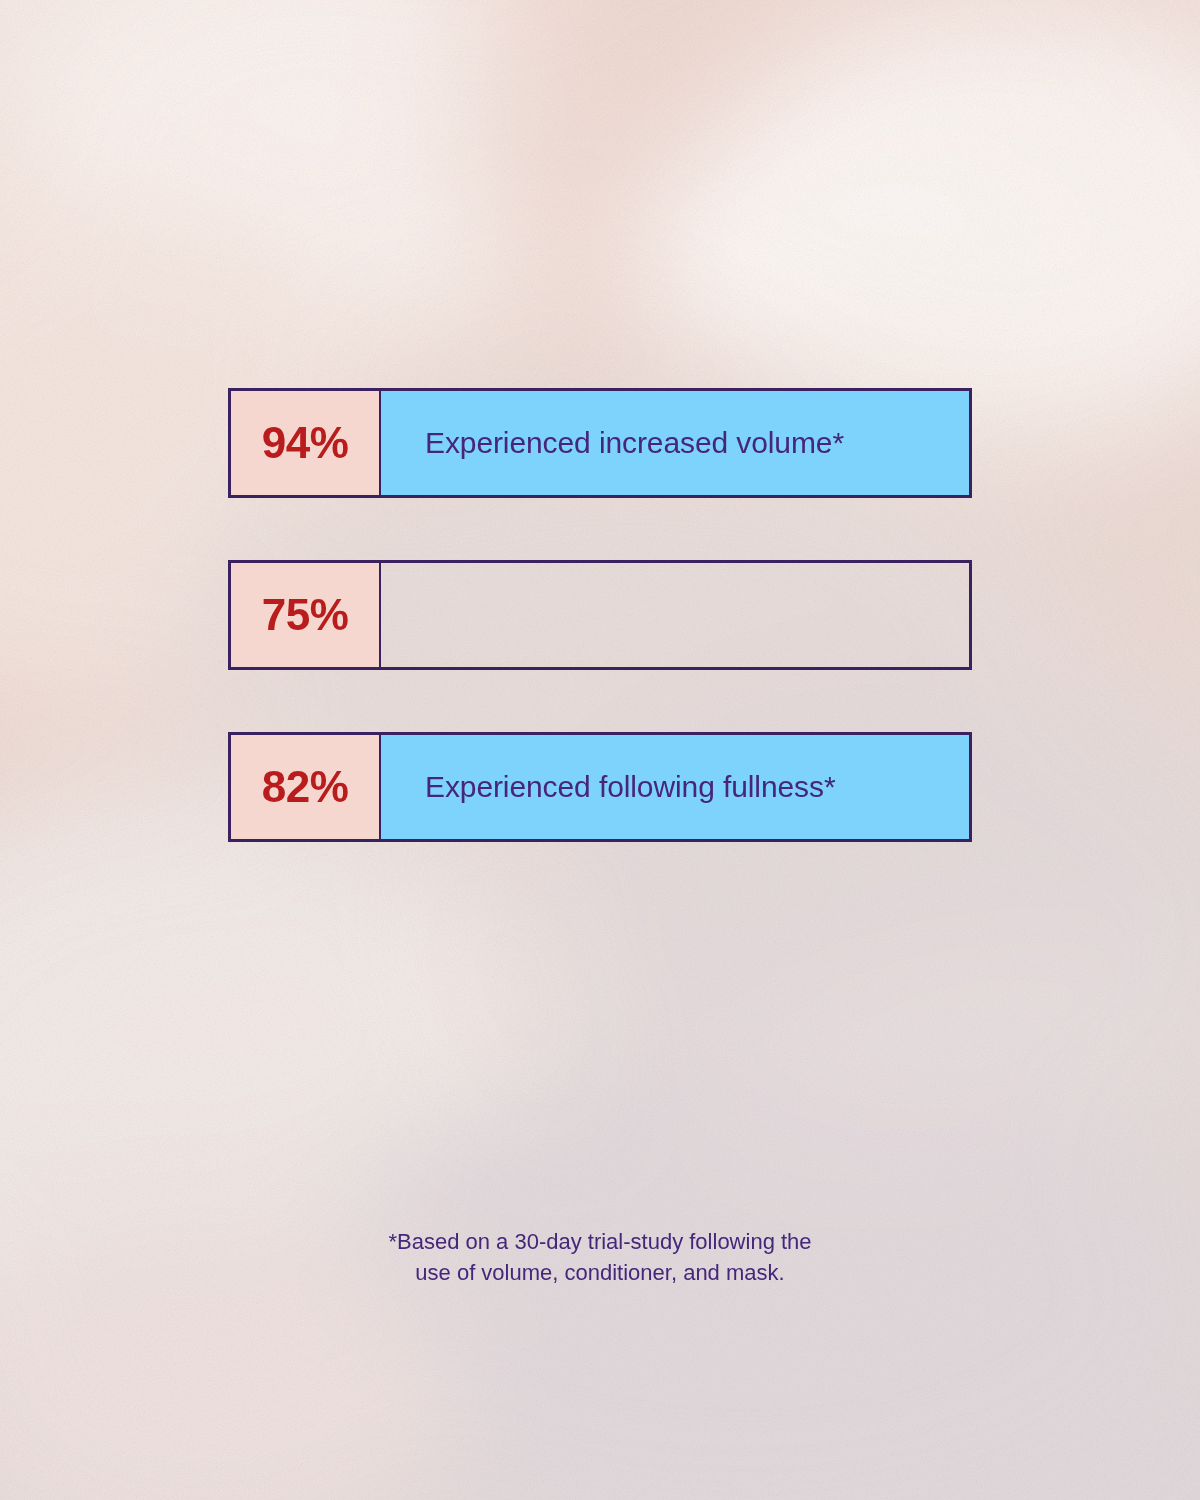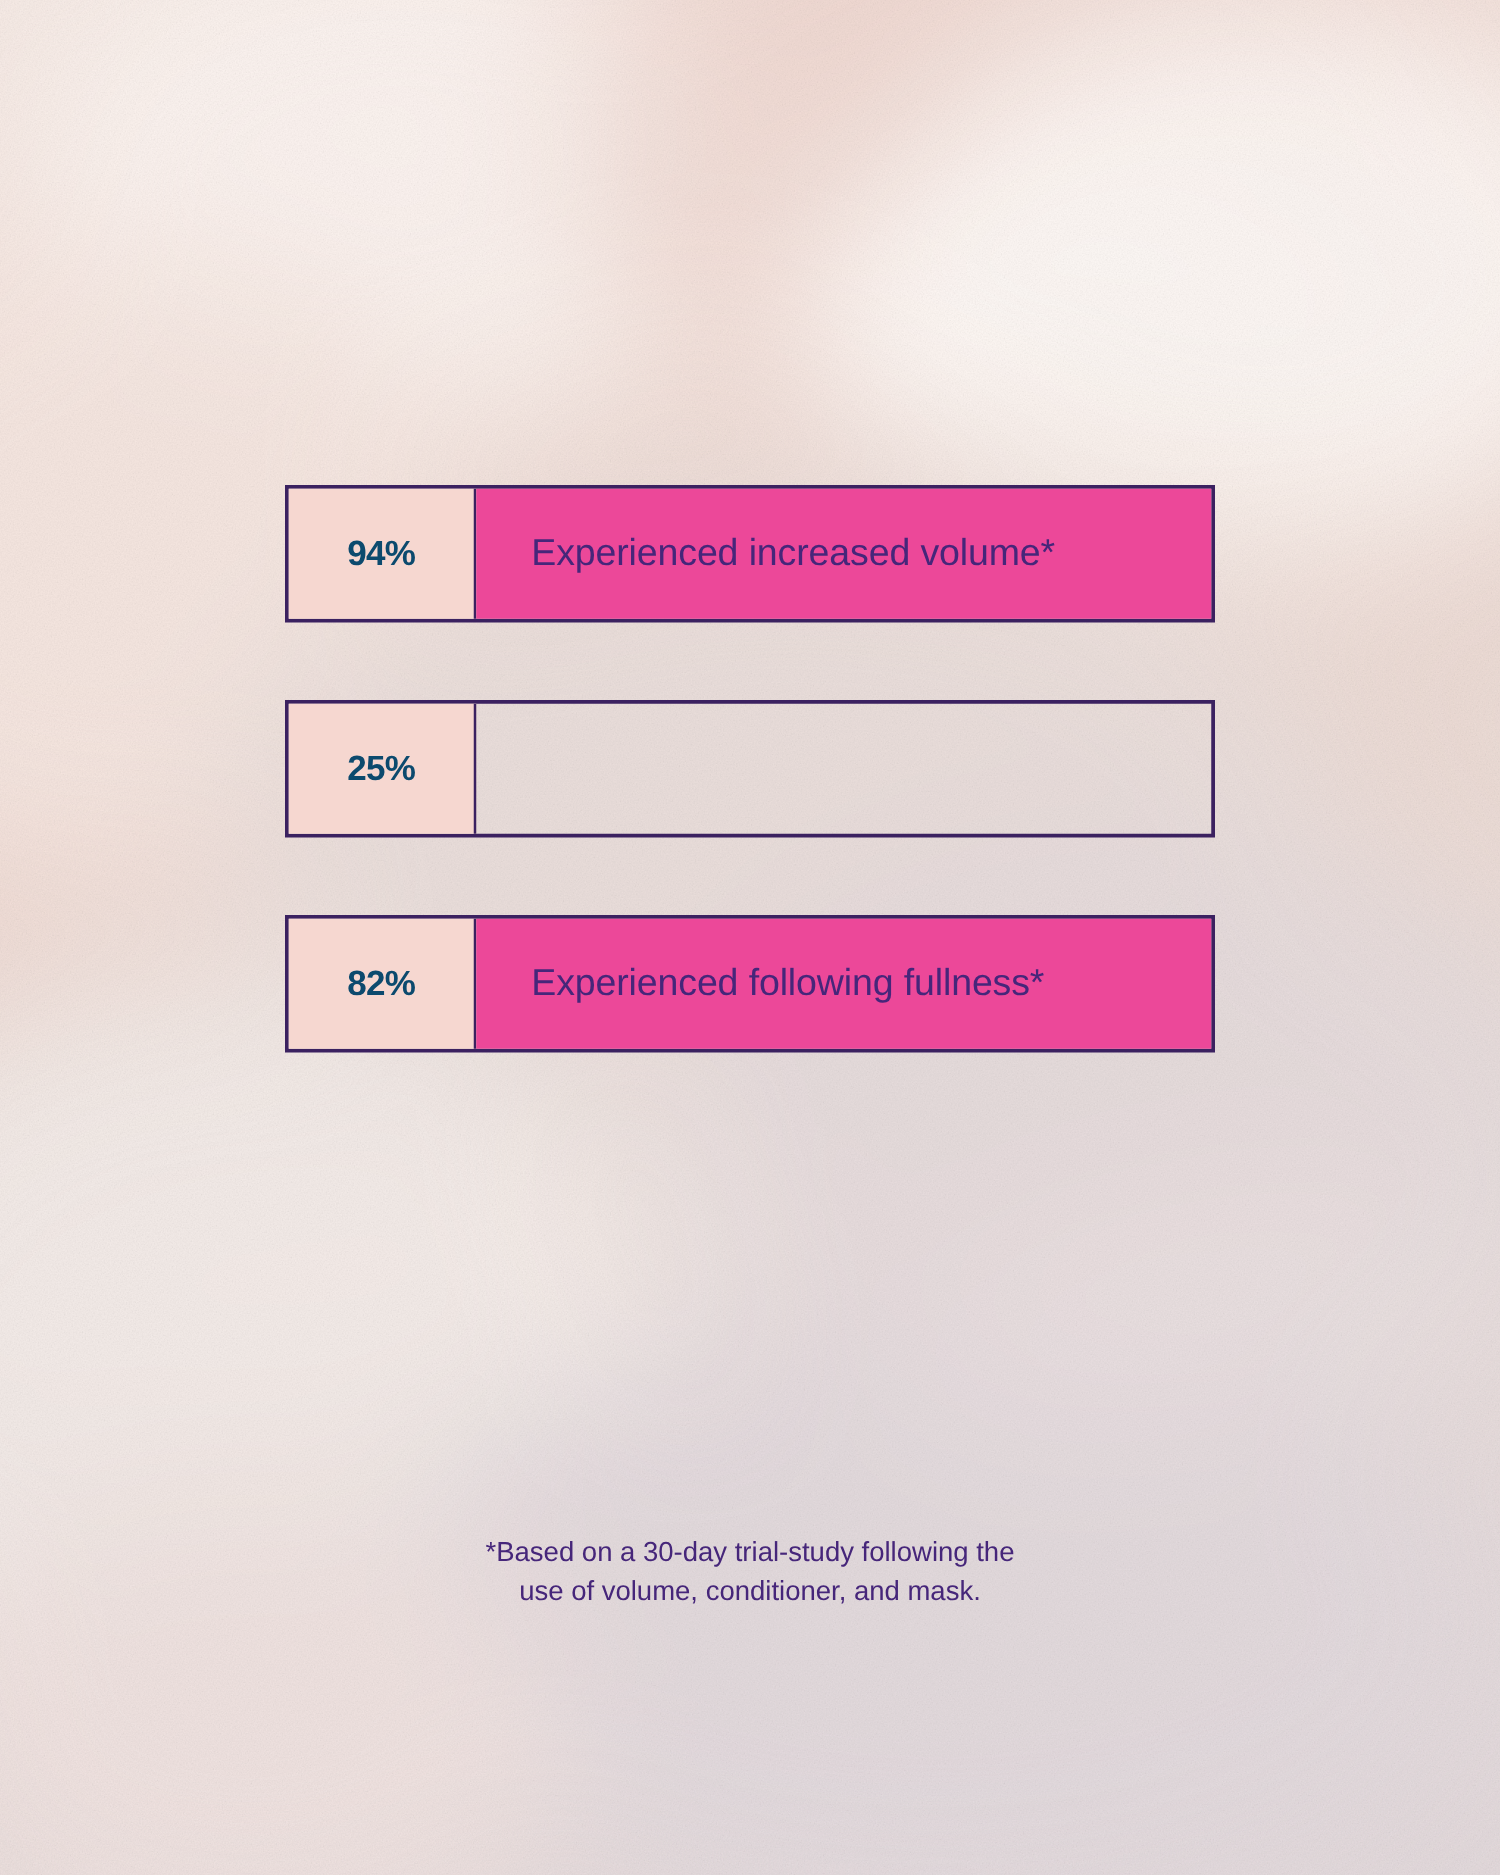--- a/index.html
+++ b/index.html
@@ -127,30 +127,30 @@
     flex: 0 0 150px;
     background: #f6d7d0;
     display: flex;
     align-items: center;
     justify-content: center;
     border-right: 2px solid #3b2160;
     box-sizing: border-box;
   }
 
   .stat-pct {
-    font-size: 28px;
+    font-size: 44px;
     font-weight: 700;
-    color: #0c4a6e;
+    color: #b91c1c;
     letter-spacing: -0.5px;
     line-height: 1;
   }
 
   .stat-label-cell {
     flex: 1 1 auto;
-    background: #ec4899;
+    background: #7dd3fc;
     display: flex;
     align-items: center;
     padding-left: 44px;
     box-sizing: border-box;
   }
 
   .stat-label {
     font-size: 30px;
     font-weight: 400;
     color: #46267a;
@@ -212,21 +212,21 @@
         <div class="stat-pct-cell">
           <span class="stat-pct">94%</span>
         </div>
         <div class="stat-label-cell">
           <span class="stat-label">Experienced increased volume*</span>
         </div>
       </div>
 
       <div class="stat-row">
         <div class="stat-pct-cell">
-          <span class="stat-pct">25%</span>
+          <span class="stat-pct">75%</span>
         </div>
       </div>
 
       <div class="stat-row">
         <div class="stat-pct-cell">
           <span class="stat-pct">82%</span>
         </div>
         <div class="stat-label-cell">
           <span class="stat-label">Experienced following fullness*</span>
         </div>

